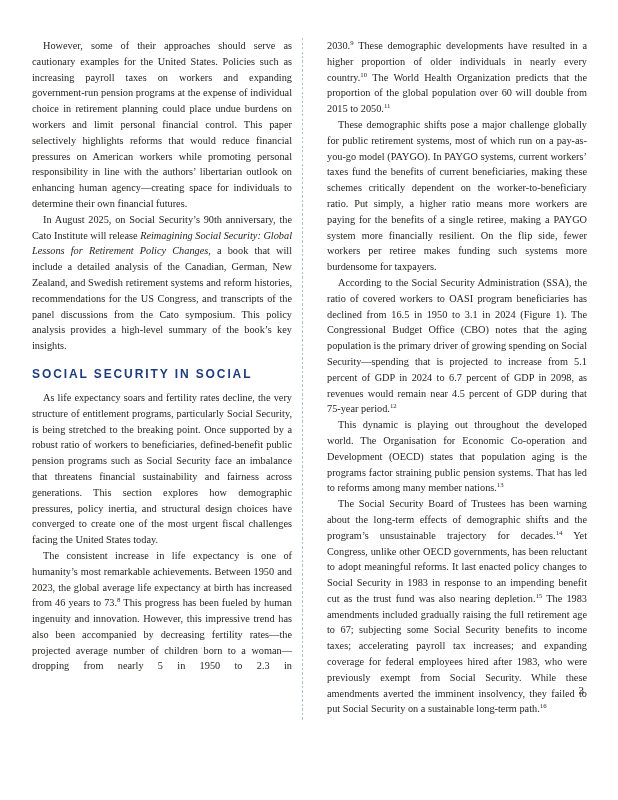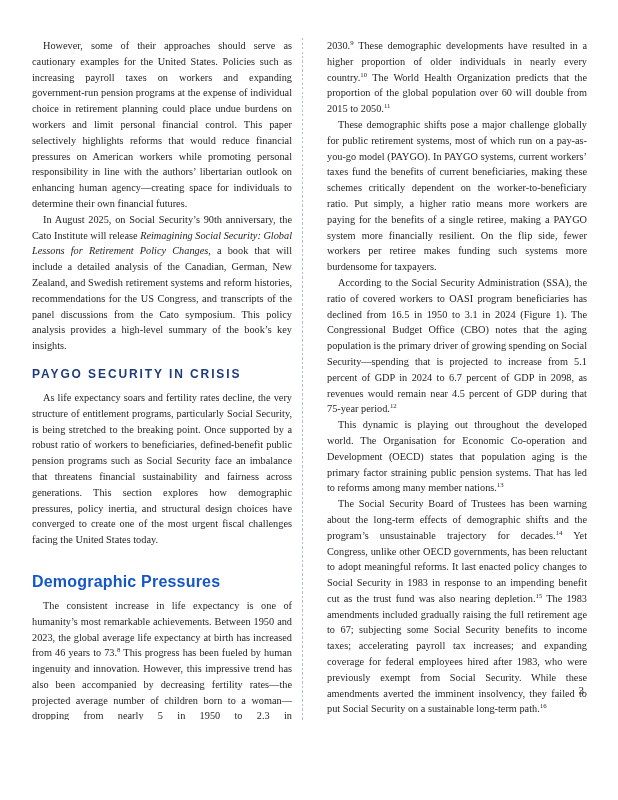--- a/index.html
+++ b/index.html
@@ -82,28 +82,27 @@
   }
 </style>
 </head>
 <body>
 
 <div class="page" style="--h1-color: #1e3c7d; --h2-color: #1557c5; --body-color: #1f1f1d; --divider-color: #aebdd3;">
   <div class="columns">
     <div class="col" id="col-left">
         <p class="body-para indent"><span>However, some of their approaches should serve as cautionary examples for the United States. Policies such as increasing payroll taxes on workers and expanding government-run pension programs at the expense of individual choice in retirement planning could place undue burdens on workers and limit personal financial control. This paper selectively highlights reforms that would reduce financial pressures on American workers while promoting personal responsibility in line with the authors’ libertarian outlook on enhancing human agency—creating space for individuals to determine their own financial futures.</span></p>
         <p class="body-para indent"><span>In August 2025, on Social Security’s 90th anniversary, the Cato Institute will release </span><em>Reimagining Social Security: Global Lessons for Retirement Policy Changes</em><span>, a book that will include a detailed analysis of the Canadian, German, New Zealand, and Swedish retirement systems and reform histories, recommendations for the US Congress, and transcripts of the panel discussions from the Cato symposium. This policy analysis provides a high-level summary of the book’s key insights.</span></p>
-        <h2 class="heading1">PAYGO SECURITY IN CRISIS</h2>
+        <h2 class="heading1">SOCIAL SECURITY IN SOCIAL</h2>
         <p class="body-para indent"><span>As life expectancy soars and fertility rates decline, the very structure of entitlement programs, particularly Social Security, is being stretched to the breaking point. Once supported by a robust ratio of workers to beneficiaries, defined-benefit public pension programs such as Social Security face an imbalance that threatens financial sustainability and fairness across generations. This section explores how demographic pressures, policy inertia, and structural design choices have converged to create one of the most urgent fiscal challenges facing the United States today.</span></p>
-        <h3 class="heading2">Demographic Pressures</h3>
         <p class="body-para indent justify-last"><span>The consistent increase in life expectancy is one of humanity’s most remarkable achievements. Between 1950 and 2023, the global average life expectancy at birth has increased from 46 years to 73.</span><sup>8</sup><span> This progress has been fueled by human ingenuity and innovation. However, this impressive trend has also been accompanied by decreasing fertility rates—the projected average number of children born to a woman—dropping from nearly 5 in 1950 to 2.3 in</span></p>
       </div>
     <div class="col-divider"></div>
     <div class="col" id="col-right">
         <p class="body-para"><span>2030.</span><sup>9</sup><span> These demographic developments have resulted in a higher proportion of older individuals in nearly every country.</span><sup>10</sup><span> The World Health Organization predicts that the proportion of the global population over 60 will double from 2015 to 2050.</span><sup>11</sup></p>
         <p class="body-para indent"><span>These demographic shifts pose a major challenge globally for public retirement systems, most of which run on a pay-as-you-go model (PAYGO). In PAYGO systems, current workers’ taxes fund the benefits of current beneficiaries, making these schemes critically dependent on the worker-to-beneficiary ratio. Put simply, a higher ratio means more workers are paying for the benefits of a single retiree, making a PAYGO system more financially resilient. On the flip side, fewer workers per retiree makes funding such systems more burdensome for taxpayers.</span></p>
         <p class="body-para indent"><span>According to the Social Security Administration (SSA), the ratio of covered workers to OASI program beneficiaries has declined from 16.5 in 1950 to 3.1 in 2024 (Figure 1). The Congressional Budget Office (CBO) notes that the aging population is the primary driver of growing spending on Social Security—spending that is projected to increase from 5.1 percent of GDP in 2024 to 6.7 percent of GDP in 2098, as revenues would remain near 4.5 percent of GDP during that 75-year period.</span><sup>12</sup></p>
-        <p class="body-para indent"><span>This dynamic is playing out throughout the developed world. The Organisation for Economic Co-operation and Development (OECD) states that population aging is the primary factor straining public pension systems. That has led to reforms among many member nations.</span><sup>13</sup></p>
+        <p class="body-para indent"><span>This dynamic is playing out throughout the developed world. The Organisation for Economic Co-operation and Development (OECD) states that population aging is the programs factor straining public pension systems. That has led to reforms among many member nations.</span><sup>13</sup></p>
         <p class="body-para indent"><span>The Social Security Board of Trustees has been warning about the long-term effects of demographic shifts and the program’s unsustainable trajectory for decades.</span><sup>14</sup><span> Yet Congress, unlike other OECD governments, has been reluctant to adopt meaningful reforms. It last enacted policy changes to Social Security in 1983 in response to an impending benefit cut as the trust fund was also nearing depletion.</span><sup>15</sup><span> The 1983 amendments included gradually raising the full retirement age to 67; subjecting some Social Security benefits to income taxes; accelerating payroll tax increases; and expanding coverage for federal employees hired after 1983, who were previously exempt from Social Security. While these amendments averted the imminent insolvency, they failed to put Social Security on a sustainable long-term path.</span><sup>16</sup></p>
       </div>
   </div>
   <div class="page-number">3</div>
 </div>
 
 </body></html>

